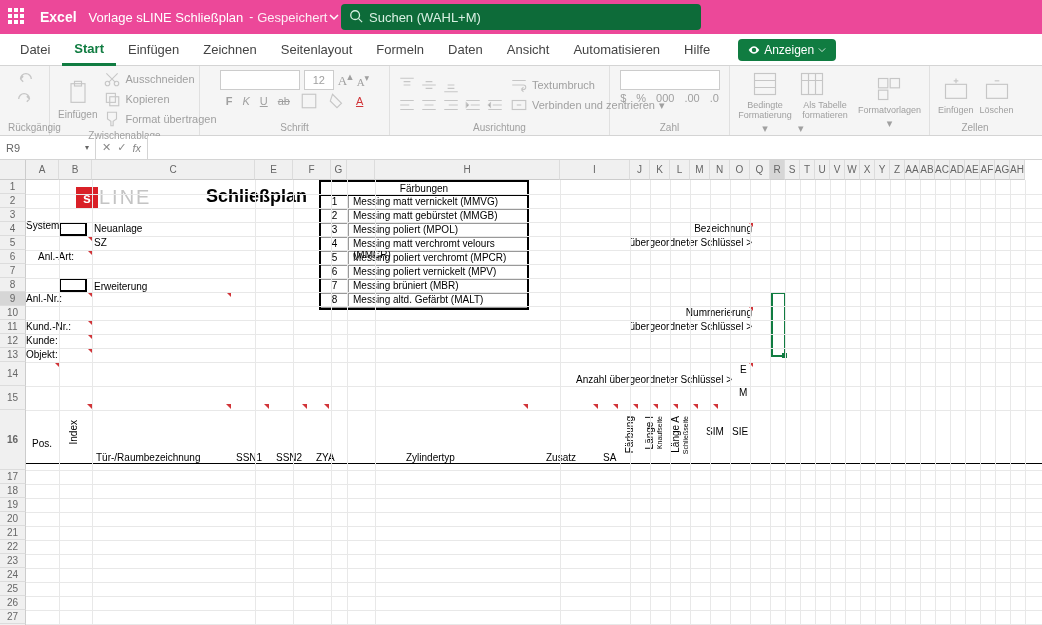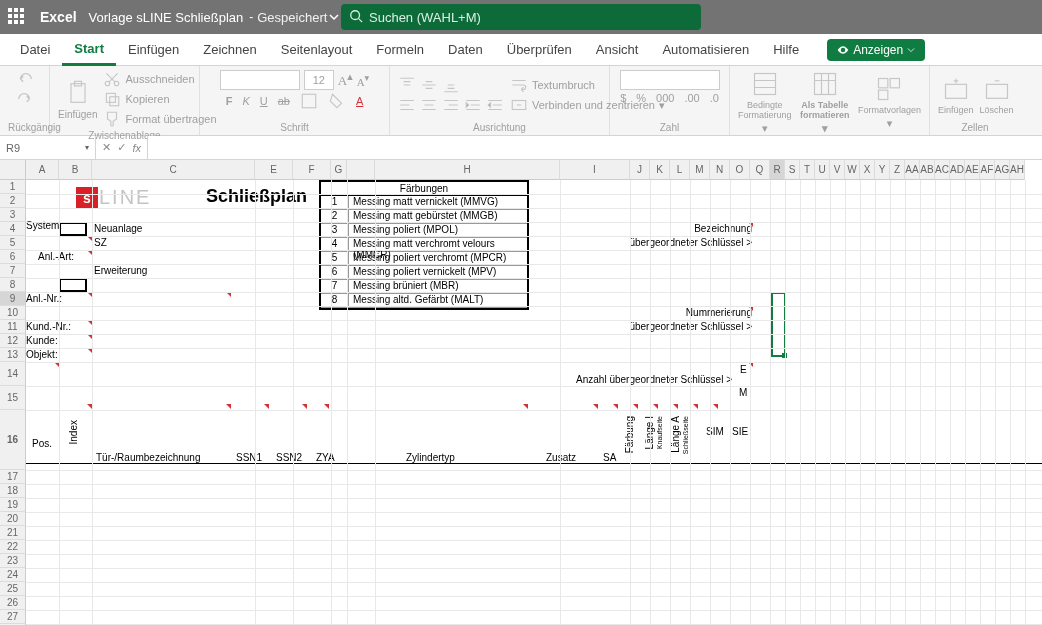--- a/index.html
+++ b/index.html
@@ -1,19 +1,19 @@
 <!DOCTYPE html>
 <html><head>
 <meta charset="utf-8">
 <style>
 * { margin: 0; padding: 0; box-sizing: border-box; font-family: "Segoe UI", Arial, sans-serif; }
 body { background: #fff; width: 1042px; height: 625px; overflow: hidden; font-size: 12px; }
 
 
-.titlebar { background: #737373; color: #fff; height: 34px; display: flex; align-items: center; padding: 0 8px; position: relative; }
+.titlebar { background: #ec4899; color: #fff; height: 34px; display: flex; align-items: center; padding: 0 8px; position: relative; }
 .waffle { width: 18px; height: 18px; display: grid; grid-template-columns: repeat(3,4px); grid-template-rows: repeat(3,4px); gap: 2px; margin-right: 14px; cursor: pointer; }
 .waffle span { background: #fff; }
 .appname { font-weight: 600; font-size: 14px; margin-right: 12px; }
 .docname { font-size: 13px; margin-right: 6px; }
 .savestate { font-size: 13px; opacity: .9; }
 .chev { width: 10px; height: 10px; margin-left: 2px; display: inline-block; }
 .searchwrap { position: absolute; left: 50%; transform: translateX(-50%); width: 360px; }
 .searchbox { background: #0d6b39; border: none; border-radius: 4px; color: #fff; height: 26px; width: 100%; padding: 0 8px 0 28px; font-size: 13px; }
 .searchbox::placeholder { color: #d9f0e3; }
 .searchicon { position: absolute; left: 8px; top: 5px; width: 14px; height: 14px; }
@@ -109,21 +109,20 @@
 </div>
 
 <div class="tabs">
   <div class="tab">Datei</div>
   <div class="tab active">Start</div>
   <div class="tab">Einfügen</div>
   <div class="tab">Zeichnen</div>
   <div class="tab">Seitenlayout</div>
   <div class="tab">Formeln</div>
   <div class="tab">Daten</div>
-  <div class="tab">Überprüfen</div>
   <div class="tab">Ansicht</div>
   <div class="tab">Automatisieren</div>
   <div class="tab">Hilfe</div>
   <div class="anzeigen">
     <svg width="12" height="12" viewBox="0 0 16 16">
         <path d="M8 3C4 3 1 8 1 8s3 5 7 5 7-5 7-5-3-5-7-5zm0 8a3 3 0 110-6 3 3 0 010 6z" fill="#fff"></path>
       </svg>
     <span>Anzeigen</span>
     <svg width="8" height="8" viewBox="0 0 10 10">
         <path d="M1 3l4 4 4-4" stroke="#fff" fill="none"></path>
@@ -261,21 +260,21 @@
       </div>
     </div>
     <div class="rgrouplabel">Zahl</div>
   </div>
   <div class="rgroup" style="width:200px;">
     <div class="rgroupbody">
       <div class="vstack" style="align-items:center;"><svg class="riconlg" viewBox="0 0 24 24">
             <rect x="3" y="3" width="18" height="18" stroke="#999" fill="none"></rect>
             <path d="M3 9h18M3 15h18" stroke="#999"></path>
           </svg><span style="font-size:9px;text-align:center;">Bedingte Formatierung</span> ▾</div>
-      <div class="vstack" style="align-items:center;font-weight:bold;"><svg class="riconlg" viewBox="0 0 24 24">
+      <div class="vstack" style=""><svg class="riconlg" viewBox="0 0 24 24">
             <rect x="3" y="3" width="18" height="18" stroke="#999" fill="none"></rect>
             <path d="M3 9h18M9 3v18M15 3v18" stroke="#999"></path>
           </svg><span style="font-size:9px;text-align:center;">Als Tabelle formatieren</span> ▾</div>
       <div class="vstack" style="align-items:center;"><svg class="riconlg" viewBox="0 0 24 24">
             <rect x="3" y="3" width="8" height="8" stroke="#999" fill="none"></rect>
             <rect x="13" y="3" width="8" height="8" stroke="#999" fill="none"></rect>
             <rect x="3" y="13" width="8" height="8" stroke="#999" fill="none"></rect>
           </svg><span style="font-size:9px;">Formatvorlagen</span> ▾</div>
     </div>
     <div class="rgrouplabel">Formatvorlagen</div>
@@ -392,21 +391,21 @@
       </div>
       <div class="schliessplan celltxt" style="left:180px; top:6px; font-size:18px;">Schließplan</div>
 
       <div class="chkbox" style="left:33px; top:42px;"></div>
       <div class="chkbox" style="left:33px; top:98px;"></div>
 
       <div class="celltxt" style="left:68px; top:43px;">Neuanlage</div>
       <div class="celltxt" style="left:0px; top:40px;">System:</div>
       <div class="celltxt" style="left:68px; top:57px;">SZ</div>
       <div class="celltxt" style="left:12px; top:71px;">Anl.-Art:</div>
-      <div class="celltxt" style="left:68px; top:85px;">Erweiterung</div>
+      <div class="celltxt" style="left:68px; top:101px;">Erweiterung</div>
       <div class="celltxt" style="left:0px; top:113px;">Anl.-Nr.:</div>
       <div class="celltxt" style="left:0px; top:141px;">Kund.-Nr.:</div>
       <div class="celltxt" style="left:0px; top:155px;">Kunde:</div>
       <div class="celltxt" style="left:0px; top:169px;">Objekt:</div>
 
       <div class="comment-mark" style="left:61px; top:56px;"></div>
       <div class="comment-mark" style="left:61px; top:70px;"></div>
       <div class="comment-mark" style="left:61px; top:112px;"></div>
       <div class="comment-mark" style="left:61px; top:140px;"></div>
       <div class="comment-mark" style="left:61px; top:154px;"></div>

